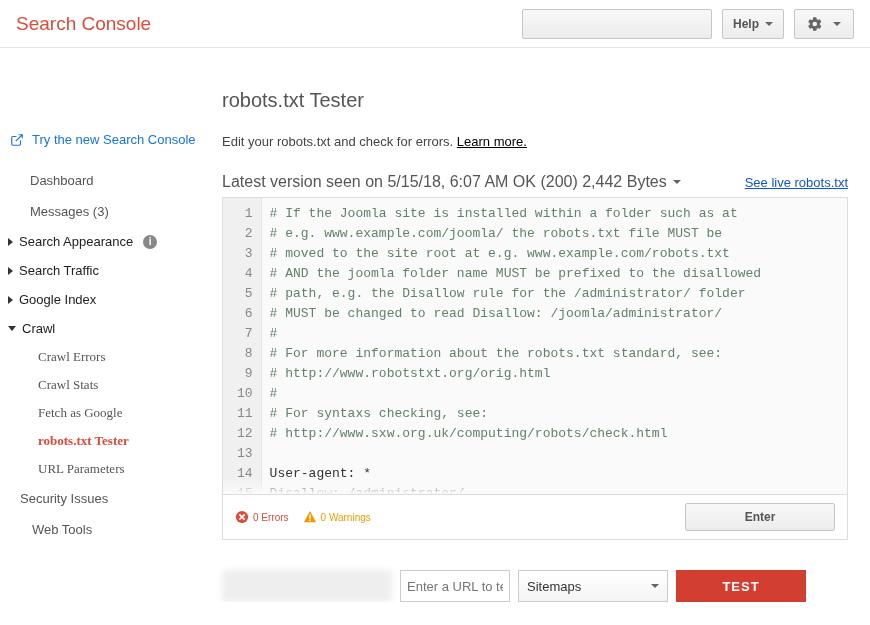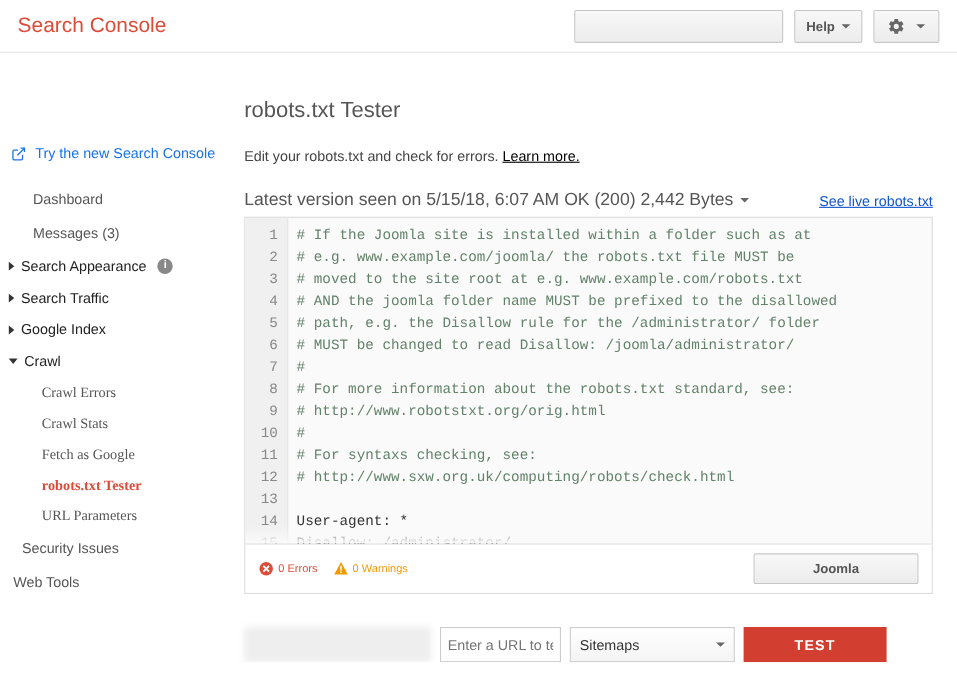--- a/index.html
+++ b/index.html
@@ -101,21 +101,21 @@
     <div class="side-group open">
       <span class="arrow"></span>
       <span>Crawl</span>
     </div>
     <div class="side-sub">Crawl Errors</div>
     <div class="side-sub">Crawl Stats</div>
     <div class="side-sub">Fetch as Google</div>
     <div class="side-sub active">robots.txt Tester</div>
     <div class="side-sub">URL Parameters</div>
     <div class="side-link" style="padding-left:20px">Security Issues</div>
-    <div class="side-link" style="padding-left:12px">Web Tools</div>
+    <div class="side-link" style="padding-left:32px">Web Tools</div>
   </div>
 
   <div class="main">
     <h1 class="page-title">robots.txt Tester</h1>
     <p class="subtext">
       <span>Edit your robots.txt and check for errors. </span><a href="#">Learn more.</a>
     </p>
 
     <div class="version-bar">
       <div class="version-text">
@@ -156,21 +156,21 @@
         <span>0 Errors</span>
       </div>
       <div class="status-item warn">
         <svg class="tri" viewBox="0 0 16 16">
             <path d="M8 1l7 13H1z" fill="#f29900"></path>
             <rect x="7.2" y="5" width="1.6" height="5" fill="#fff"></rect>
             <rect x="7.2" y="11" width="1.6" height="1.6" fill="#fff"></rect>
           </svg>
         <span>0 Warnings</span>
       </div>
-      <button class="submit-btn">Joomla</button>
+      <button class="submit-btn">Enter</button>
     </div>
 
     <div class="test-bar">
       <div class="url-prefix"></div>
       <input class="url-input" placeholder="Enter a URL to test" style="">
       <div class="bot-select">
         <span>Sitemaps</span>
         <span class="caret"></span>
       </div>
       <button class="test-btn">TEST</button>

